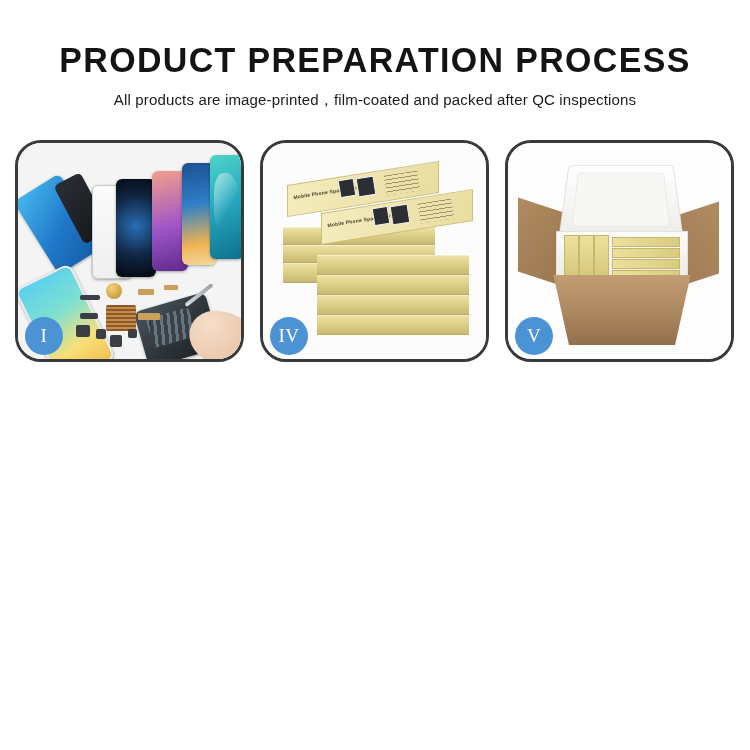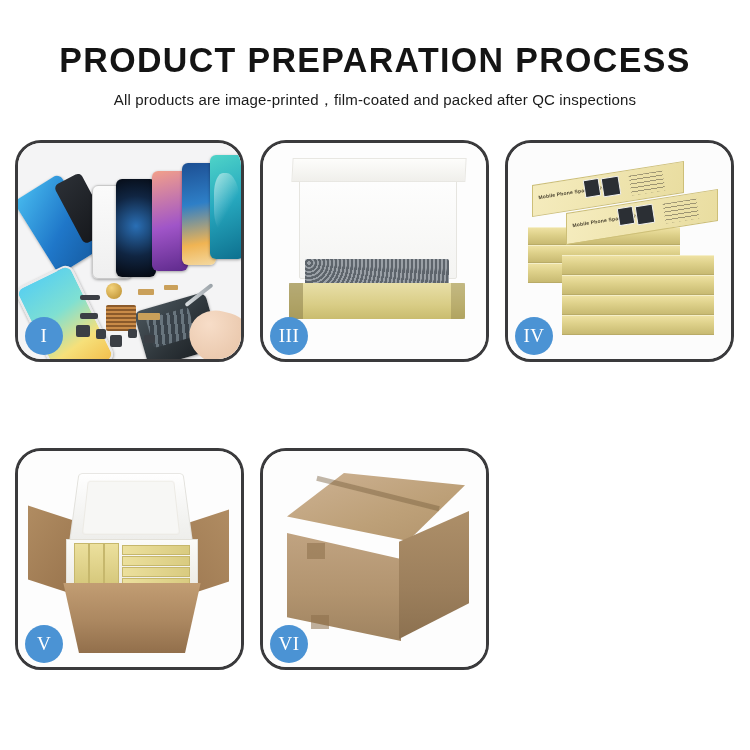--- a/index.html
+++ b/index.html
@@ -382,29 +382,20 @@
       <div class="chip flex" style="left:120px;top:170px;width:22px;height:7px;"></div>
       <div class="chip dark" style="left:110px;top:186px;width:9px;height:9px;"></div>
       <div class="chip dark" style="left:126px;top:192px;width:11px;height:8px;"></div>
       <div class="tweezer" style="left:164px;top:150px;"></div>
       <div class="hand"></div>
     </div>
     <div class="badge">I</div>
   </div>
 
 
-  <div class="panel">
-    <div class="panel-scene">
-      <div class="p3-bg"></div>
-      <div class="box3-lid"></div>
-      <div class="box3-foam"></div>
-      <div class="box3-base"></div>
-    </div>
-    <div class="badge">III</div>
-  </div>
 
   <div class="panel">
     <div class="panel-scene">
       <div class="p4-bg"></div>
       <div class="stack">
         <div class="layer" style="left:6px;top:62px;width:152px;height:16px;"></div>
         <div class="layer" style="left:6px;top:80px;width:152px;height:16px;"></div>
         <div class="layer" style="left:6px;top:98px;width:152px;height:18px;"></div>
         <div class="layer" style="left:40px;top:90px;width:152px;height:18px;"></div>
         <div class="layer" style="left:40px;top:110px;width:152px;height:18px;"></div>
@@ -439,26 +430,14 @@
       <div class="v-yellow" style="left:86px;"></div>
       <div class="v-yellow-h" style="top:94px;"></div>
       <div class="v-yellow-h" style="top:105px;"></div>
       <div class="v-yellow-h" style="top:116px;"></div>
       <div class="v-yellow-h" style="top:127px;"></div>
       <div class="v-body"></div>
     </div>
     <div class="badge">V</div>
   </div>
 
-  <div class="panel">
-    <div class="panel-scene">
-      <div class="p6-bg"></div>
-      <div class="c6-top"></div>
-      <div class="c6-seam"></div>
-      <div class="c6-left"></div>
-      <div class="c6-right"></div>
-      <div class="c6-tape" style="left:44px;top:92px;width:18px;height:16px;"></div>
-      <div class="c6-tape" style="left:48px;top:164px;width:18px;height:14px;"></div>
-    </div>
-    <div class="badge">VI</div>
-  </div>
 
 </div>
 
 </body></html>

